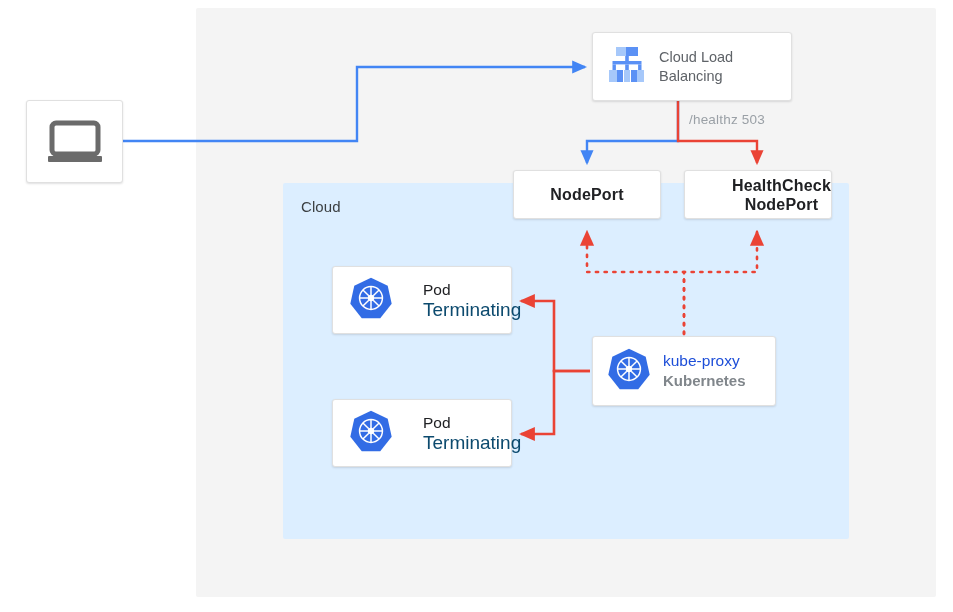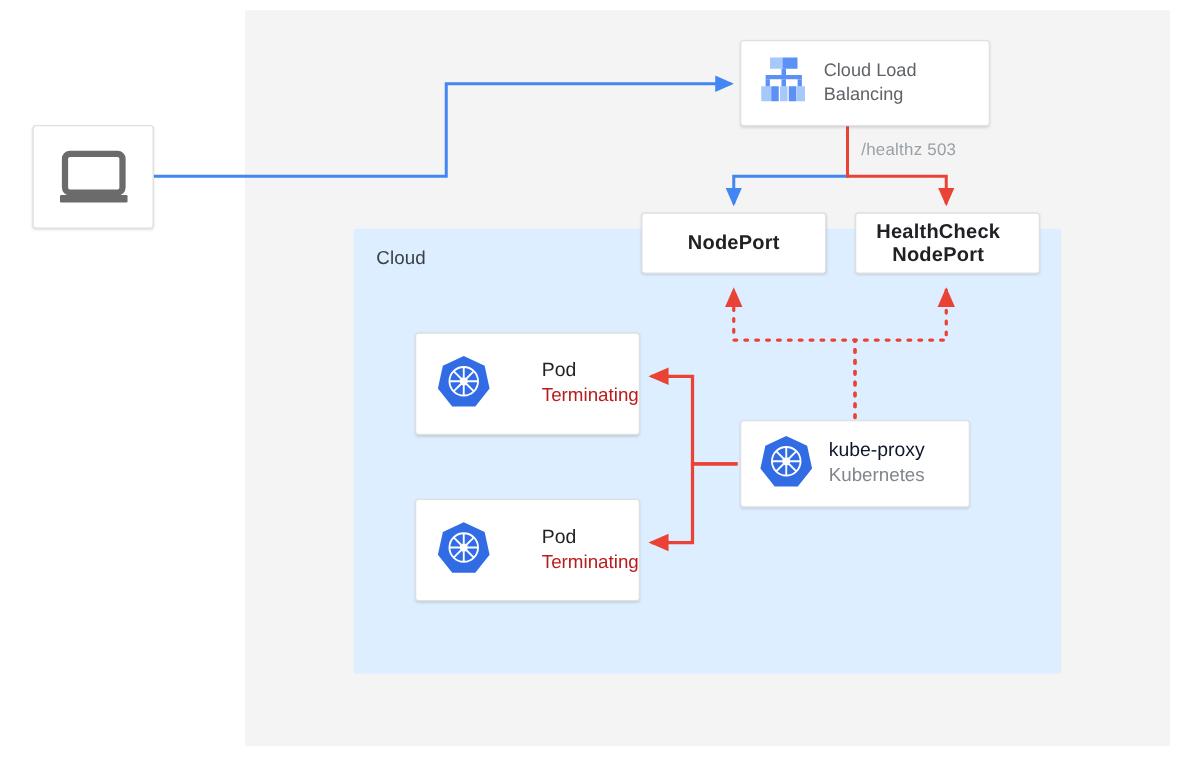--- a/index.html
+++ b/index.html
@@ -75,54 +75,53 @@
 
   
   .np-box {
     left: 513px; top: 170px;
     width: 148px; height: 49px;
     justify-content: center;
   }
   .hc-box {
     left: 684px; top: 170px;
     width: 148px; height: 49px;
-    justify-content: flex-start;
+    justify-content: flex-end;
     text-align: center;
     padding-left: 16px;
   }
   .np-label {
     font-size: 16px;
     font-weight: bold;
     color: #202124;
     line-height: 19px;
     letter-spacing: .2px;
   }
 
   
   .pod-box {
     left: 332px;
-    width: 180px; height: 82px;
+    width: 180px; height: 68px;
     padding-left: 16px;
-    gap: 4px;
-    justify-content: space-between;
+    gap: 30px;
   }
   .pod-box-1 { top: 266px; }
   .pod-box-2 { top: 399px; }
   .pod-title { font-size: 15.5px; color: #202124; line-height: 20px; }
-  .pod-sub   { font-size: 15px;  color: #b91c1c; line-height: 20px; }
+  .pod-sub   { font-size: 19px;  color: #0c4a6e; line-height: 20px; }
 
   
   .kp-box {
     left: 592px; top: 336px;
     width: 184px; height: 70px;
     padding-left: 14px;
     gap: 12px;
   }
-  .kp-title { font-size: 15.5px; color: #0f172a; line-height: 20px; }
-  .kp-sub   { font-size: 15px;  color: #80868b; line-height: 20px; }
+  .kp-title { font-size: 15.5px; color: #1d4ed8; line-height: 20px; }
+  .kp-sub   { font-size: 15px;  color: #80868b; line-height: 20px; font-weight: bold; }
 
   .txt-stack { display: flex; flex-direction: column; }
 
   
   .healthz-label {
     position: absolute;
     left: 689px; top: 112px;
     font-size: 13.5px;
     font-weight: normal;
     color: #9aa0a6;

